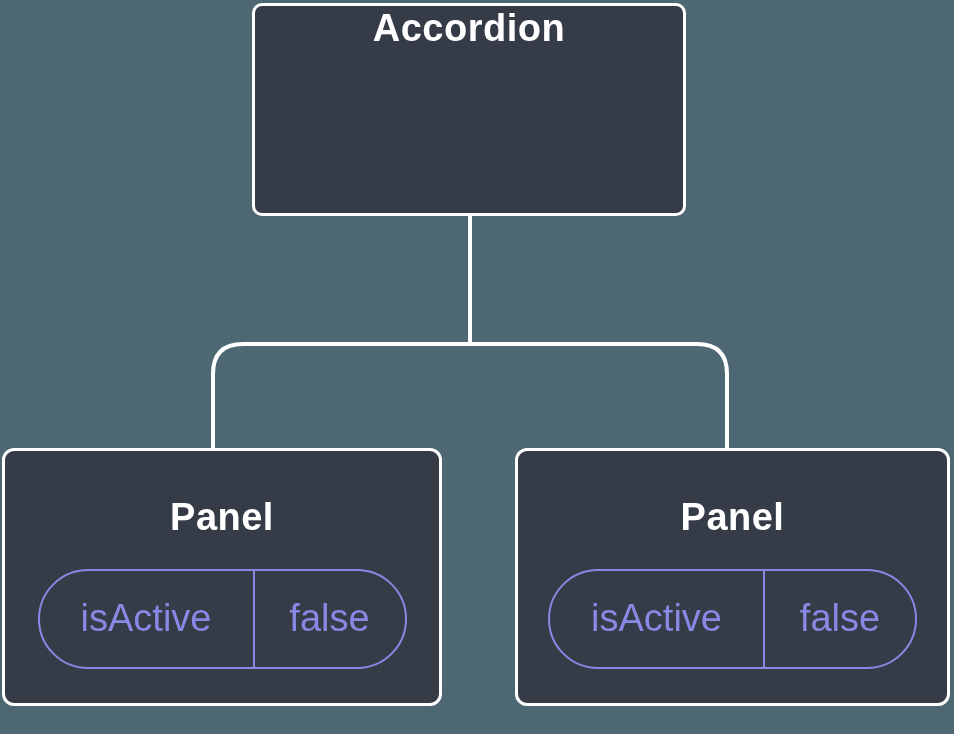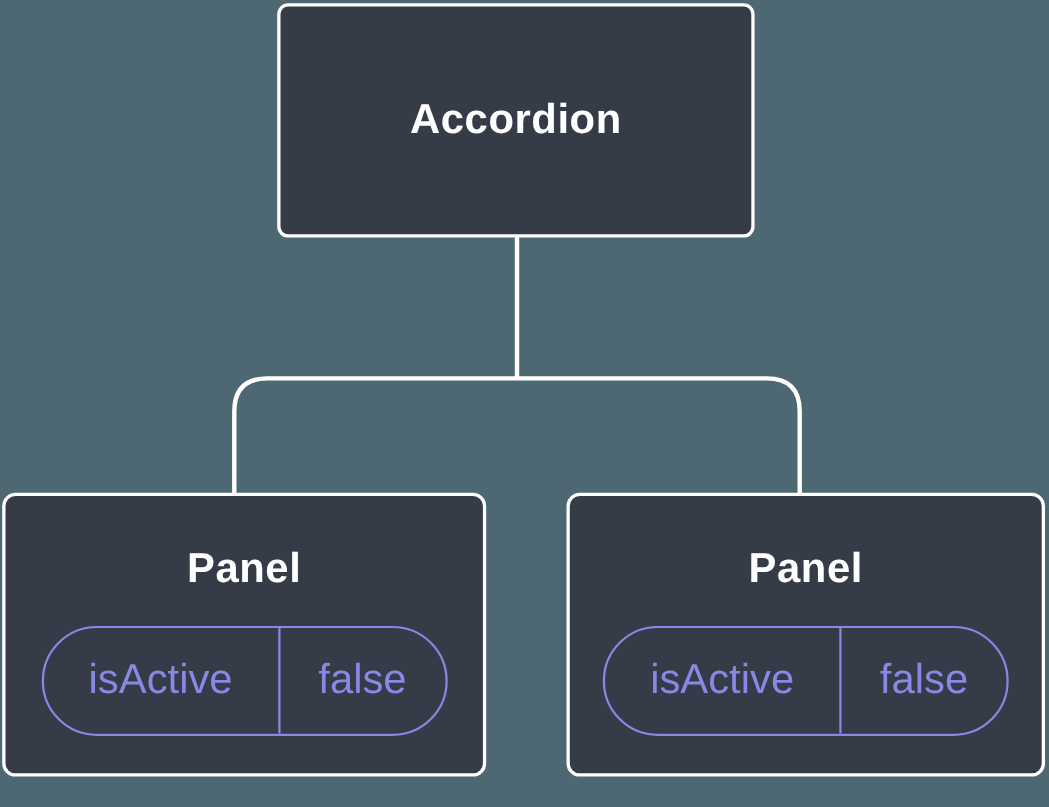--- a/index.html
+++ b/index.html
@@ -34,21 +34,20 @@
     background: var(--node-fill, #353b47);
     border: 3px solid var(--node-border, #ffffff);
   }
   .node-root {
     left: 252px;
     top: 3px;
     width: 434px;
     height: 213px;
     border-radius: 10px;
     display: flex;
-    align-items: center;
     justify-content: center;
   }
   .node-label {
     color: var(--title-text, #ffffff);
     font-size: 38px;
     font-weight: 600;
     letter-spacing: 0.5px;
     line-height: 1.2;
   }
   .node-panel {

